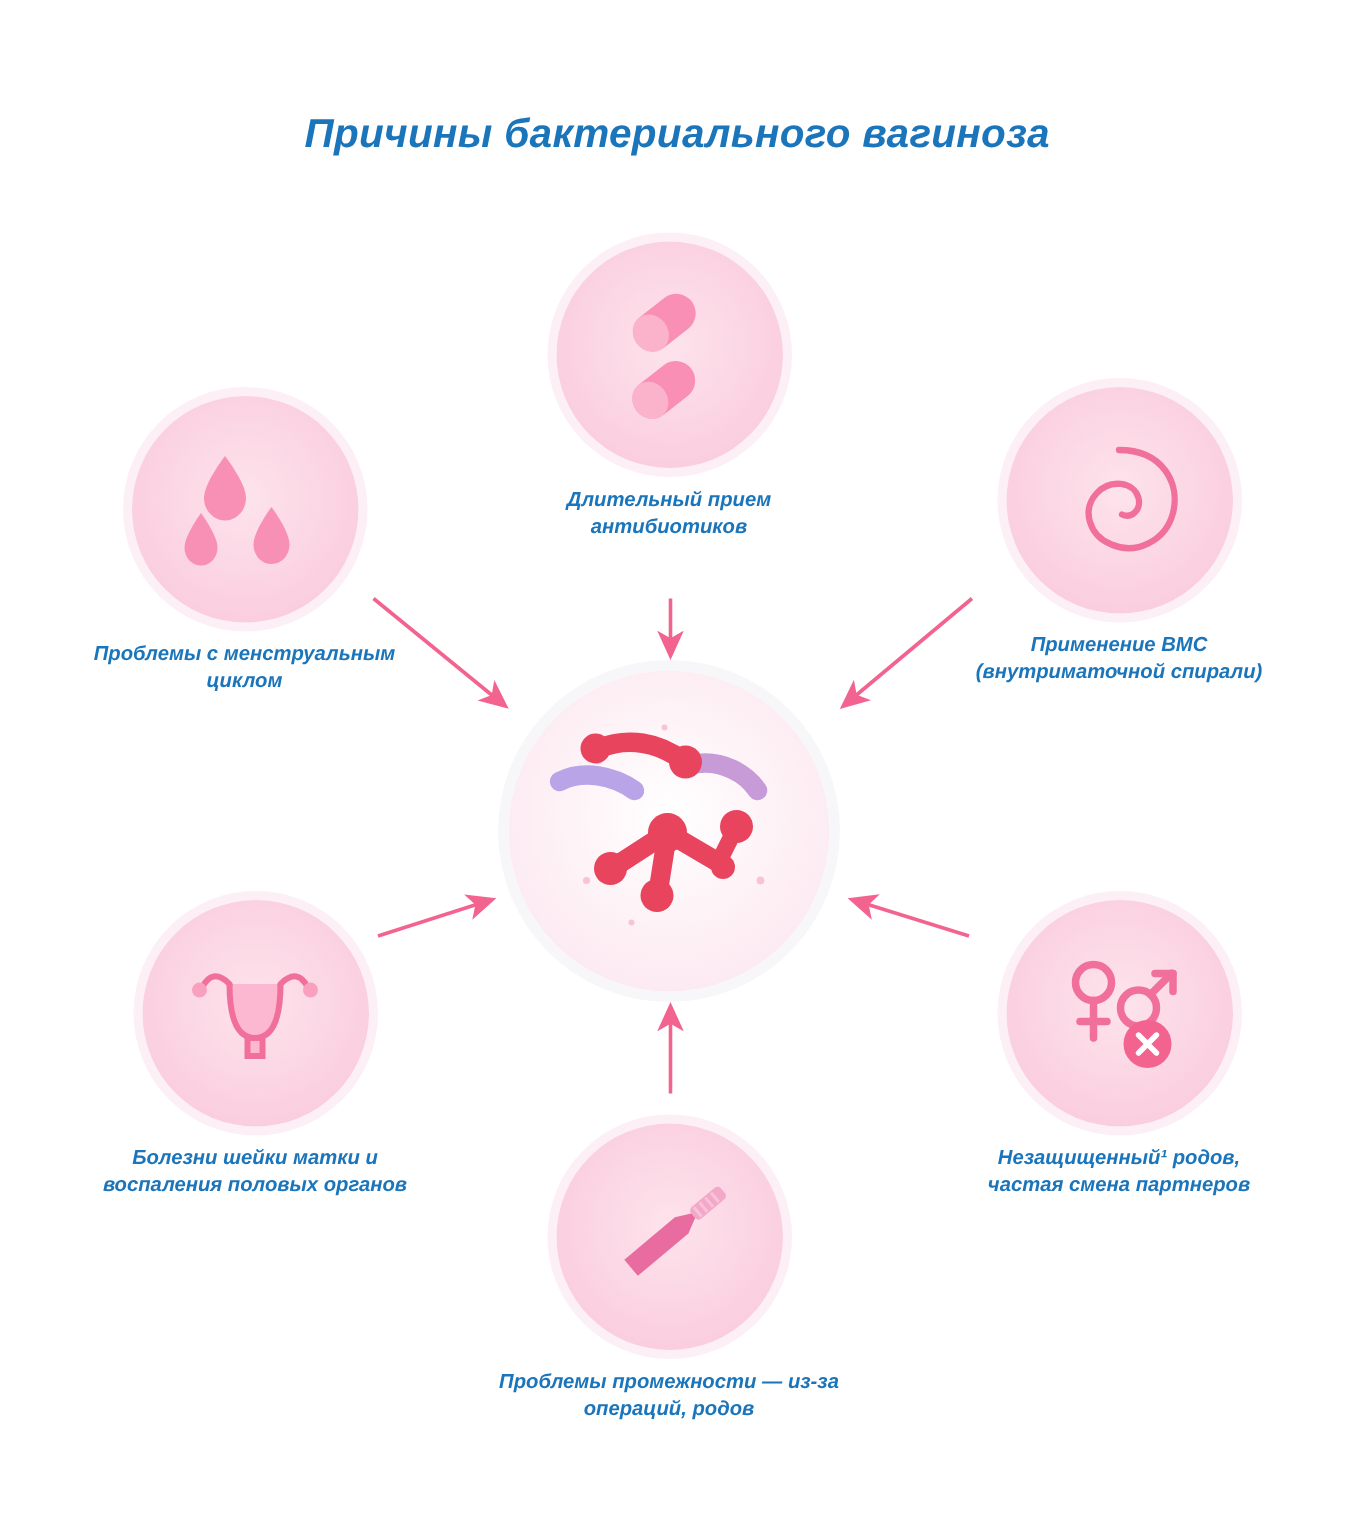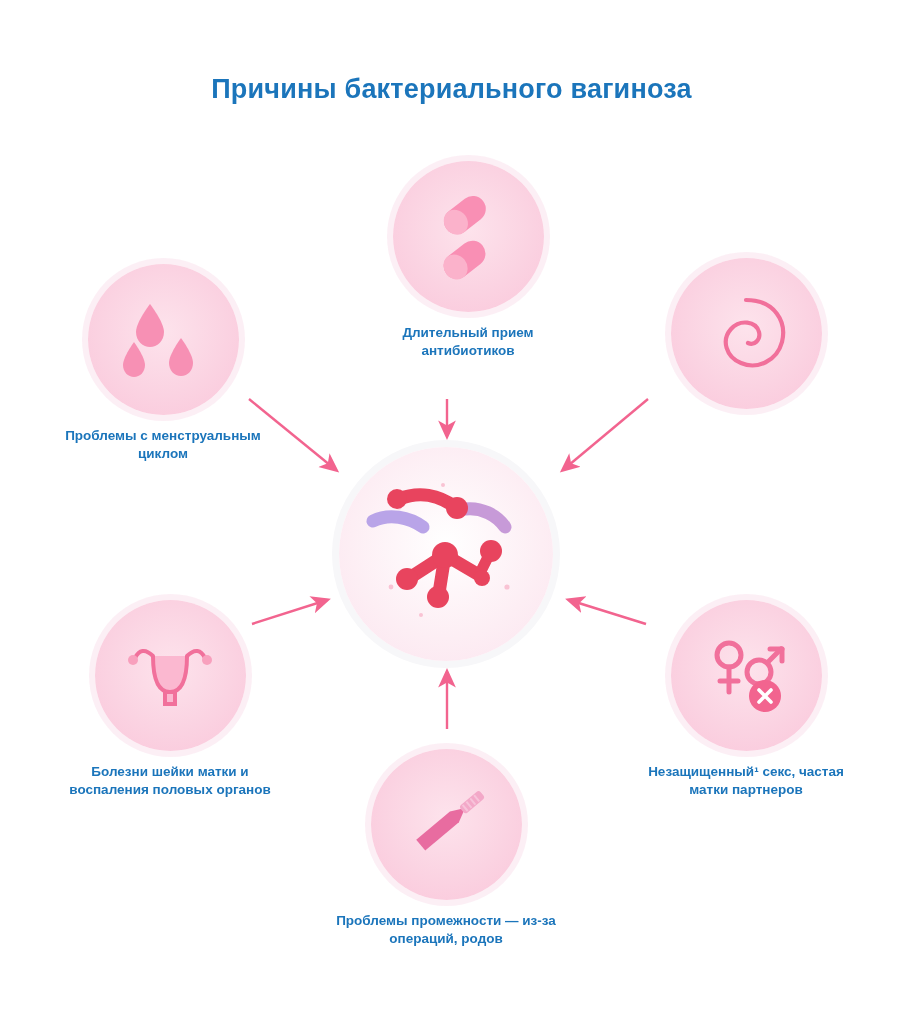--- a/index.html
+++ b/index.html
@@ -10,20 +10,21 @@
   body {
     width: 903px;
     height: 1024px;
     position: relative;
     font-family: "Liberation Sans", sans-serif;
     overflow: hidden;
   }
   #infographic {
     position: absolute;
     inset: 0;
+    font-style: italic;
   }
   .title {
     position: absolute;
     top: 74px;
     left: 0;
     width: 903px;
     text-align: center;
     font-size: 27px;
     font-weight: bold;
     color: #1b75bb;
@@ -60,21 +61,21 @@
   .center-bubble {
     width: 214px;
     height: 214px;
     border-radius: 50%;
     background: radial-gradient(circle at 50% 45%, #ffffff 0%, #fdeef4 60%, #fbe3ee 100%);
     box-shadow: 0 0 0 7px #f7f7f9;
     position: relative;
     overflow: hidden;
   }
   
-  .n-antibiotics { left: 393px; top: 161px; }
+  .n-antibiotics { left: 371px; top: 161px; }
   .n-antibiotics .bubble { width: 151px; height: 151px; }
   .n-antibiotics .caption { width: 210px; margin-left: -30px; }
 
   .n-iud { left: 671px; top: 258px; }
   .n-iud .bubble { width: 151px; height: 151px; }
   .n-iud .caption { width: 230px; margin-left: -40px; }
 
   .n-sex { left: 671px; top: 600px; }
   .n-sex .bubble { width: 151px; height: 151px; }
   .n-sex .caption { width: 200px; margin-left: -25px; }
@@ -171,40 +172,41 @@
     <div class="bubble">
       <svg width="151" height="151" viewBox="0 0 151 151">
         <path d="M75 42
                  C104 42, 116 64, 111 84
                  C106 103, 86 112, 70 105
                  C55 99, 50 82, 60 71
                  C69 61, 85 63, 88 74
                  C90 82, 83 88, 77 85" fill="none" stroke="#f1709b" stroke-width="4.2" stroke-linecap="round"></path>
       </svg>
     </div>
+    <div class="caption">Применение ВМС (внутриматочной спирали)</div>
   </div>
 
   <div class="node n-sex">
     <div class="bubble">
       <svg width="151" height="151" viewBox="0 0 151 151">
 
         <circle cx="58" cy="55" r="12" fill="none" stroke="#f1709b" stroke-width="5"></circle>
         <line x1="58" y1="67" x2="58" y2="92" stroke="#f1709b" stroke-width="5" stroke-linecap="round"></line>
         <line x1="49" y1="81" x2="67" y2="81" stroke="#f1709b" stroke-width="5" stroke-linecap="round"></line>
 
         <circle cx="88" cy="72" r="12" fill="none" stroke="#f1709b" stroke-width="5"></circle>
         <line x1="96" y1="63" x2="110" y2="49" stroke="#f1709b" stroke-width="5" stroke-linecap="round"></line>
         <line x1="99" y1="49" x2="111" y2="49" stroke="#f1709b" stroke-width="5" stroke-linecap="round"></line>
         <line x1="111" y1="49" x2="111" y2="61" stroke="#f1709b" stroke-width="5" stroke-linecap="round"></line>
 
         <circle cx="94" cy="96" r="16" fill="#f2648f"></circle>
         <path d="M88 90 L100 102 M100 90 L88 102" stroke="#ffffff" stroke-width="3.6" stroke-linecap="round"></path>
       </svg>
     </div>
-    <div class="caption">Незащищенный¹ секс, частая матки партнеров</div>
+    <div class="caption">Незащищенный¹ родов, частая смена партнеров</div>
   </div>
 
   <div class="node n-trauma">
     <div class="bubble">
       <svg width="151" height="151" viewBox="0 0 151 151">
         <g transform="rotate(-40 75 75)">
           <path d="M42 68 L86 68 L100 75 L86 82 L42 82 Z" fill="#e86ca0"></path>
           <rect x="96" y="70" width="26" height="10" rx="3" fill="#f3a8c8"></rect>
           <g stroke="#f7c3da" stroke-width="2">
             <line x1="100" y1="71" x2="100" y2="79"></line>

